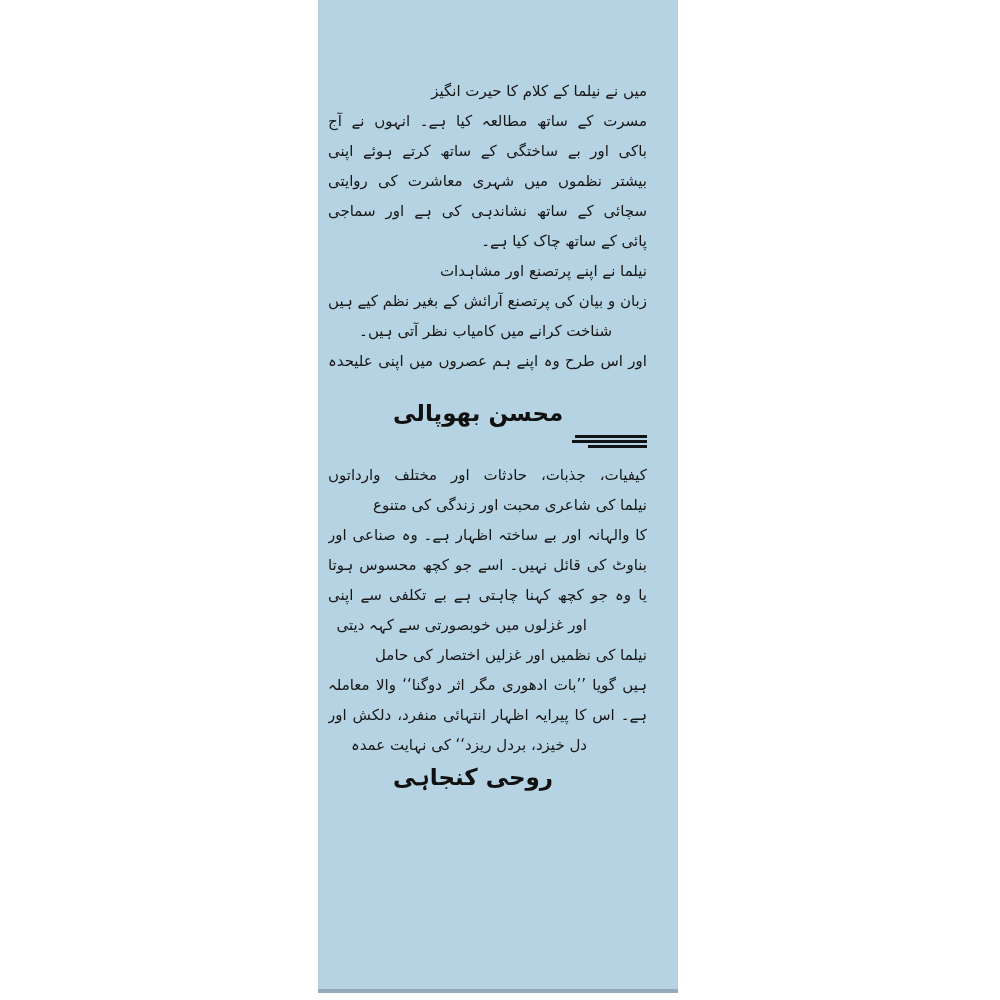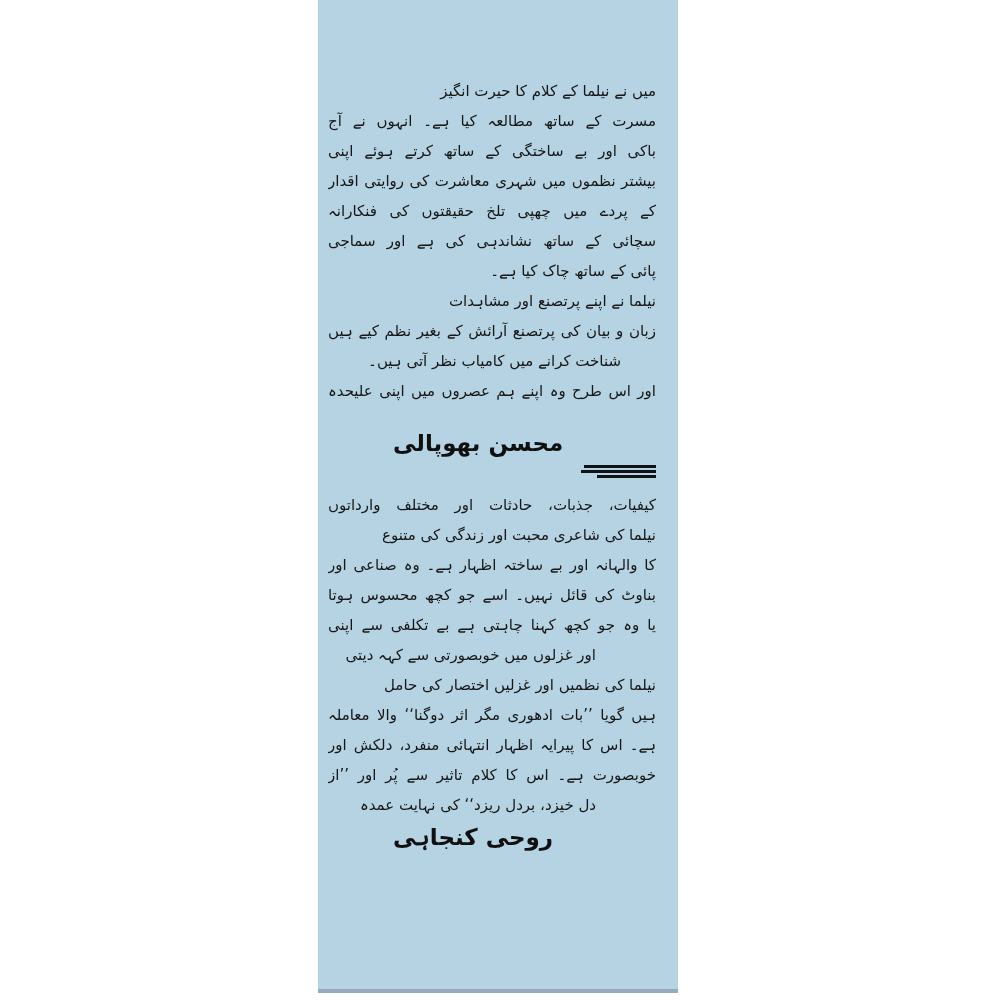--- a/index.html
+++ b/index.html
@@ -14,21 +14,21 @@
   .panel {
     position: absolute;
     left: 318px; top: 0;
     width: 360px; height: 993px;
     background: #b6d3e3;
     border-bottom: 4px solid #96aab9;
     overflow: hidden;
   }
   .text-col {
     direction: rtl;
-    padding: 76px 22px 0 10px;
+    padding: 76px 31px 0 10px;
     color: #161616;
     font-size: 15px;
     line-height: 30px;
   }
   .para { width: 100%; }
   .line {
     display: block;
     height: 30px;
     overflow: hidden;
     text-align: justify;
@@ -79,21 +79,20 @@
 
 <div class="page">
   <div class="panel">
     <div class="text-col">
 
       <div class="para">
         <span class="line r">میں نے نیلما کے کلام کا حیرت انگیز</span>
         <span class="line">مسرت کے ساتھ مطالعہ کیا ہے۔ انہوں نے آج</span>
         <span class="line">باکی اور بے ساختگی کے ساتھ کرتے ہوئے اپنی</span>
         <span class="line">بیشتر نظموں میں شہری معاشرت کی روایتی اقدار</span>
-        <span class="line">کے پردے میں چھپی تلخ حقیقتوں کی فنکارانہ</span>
         <span class="line">سچائی کے ساتھ نشاندہی کی ہے اور سماجی رشتوں</span>
         <span class="line r">پائی کے ساتھ چاک کیا ہے۔</span>
       </div>
 
       <div class="para">
         <span class="line r">نیلما نے اپنے پرتصنع اور مشاہدات</span>
         <span class="line">زبان و بیان کی پرتصنع آرائش کے بغیر نظم کیے ہیں</span>
         <span class="line c1">شناخت کرانے میں کامیاب نظر آتی ہیں۔</span>
         <span class="line">اور اس طرح وہ اپنے ہم عصروں میں اپنی علیحدہ</span>
       </div>
@@ -114,21 +113,20 @@
         <span class="line">کا والہانہ اور بے ساختہ اظہار ہے۔ وہ صناعی اور</span>
         <span class="line">بناوٹ کی قائل نہیں۔ اسے جو کچھ محسوس ہوتا ہے</span>
         <span class="line">یا وہ جو کچھ کہنا چاہتی ہے بے تکلفی سے اپنی نظموں</span>
         <span class="line c2">اور غزلوں میں خوبصورتی سے کہہ دیتی ہے۔</span>
       </div>
 
       <div class="para">
         <span class="line r">نیلما کی نظمیں اور غزلیں اختصار کی حامل</span>
         <span class="line">ہیں گویا ’’بات ادھوری مگر اثر دوگنا‘‘ والا معاملہ</span>
         <span class="line">ہے۔ اس کا پیرایہ اظہار انتہائی منفرد، دلکش اور</span>
-        <span class="line">خوبصورت ہے۔ اس کا کلام تاثیر سے پُر اور ’’از</span>
         <span class="line c2">دل خیزد، بردل ریزد‘‘ کی نہایت عمدہ مثال ہے۔</span>
       </div>
 
       <div class="signature sig2">روحی کنجاہی</div>
 
     </div>
   </div>
 </div>
 
 </body></html>

